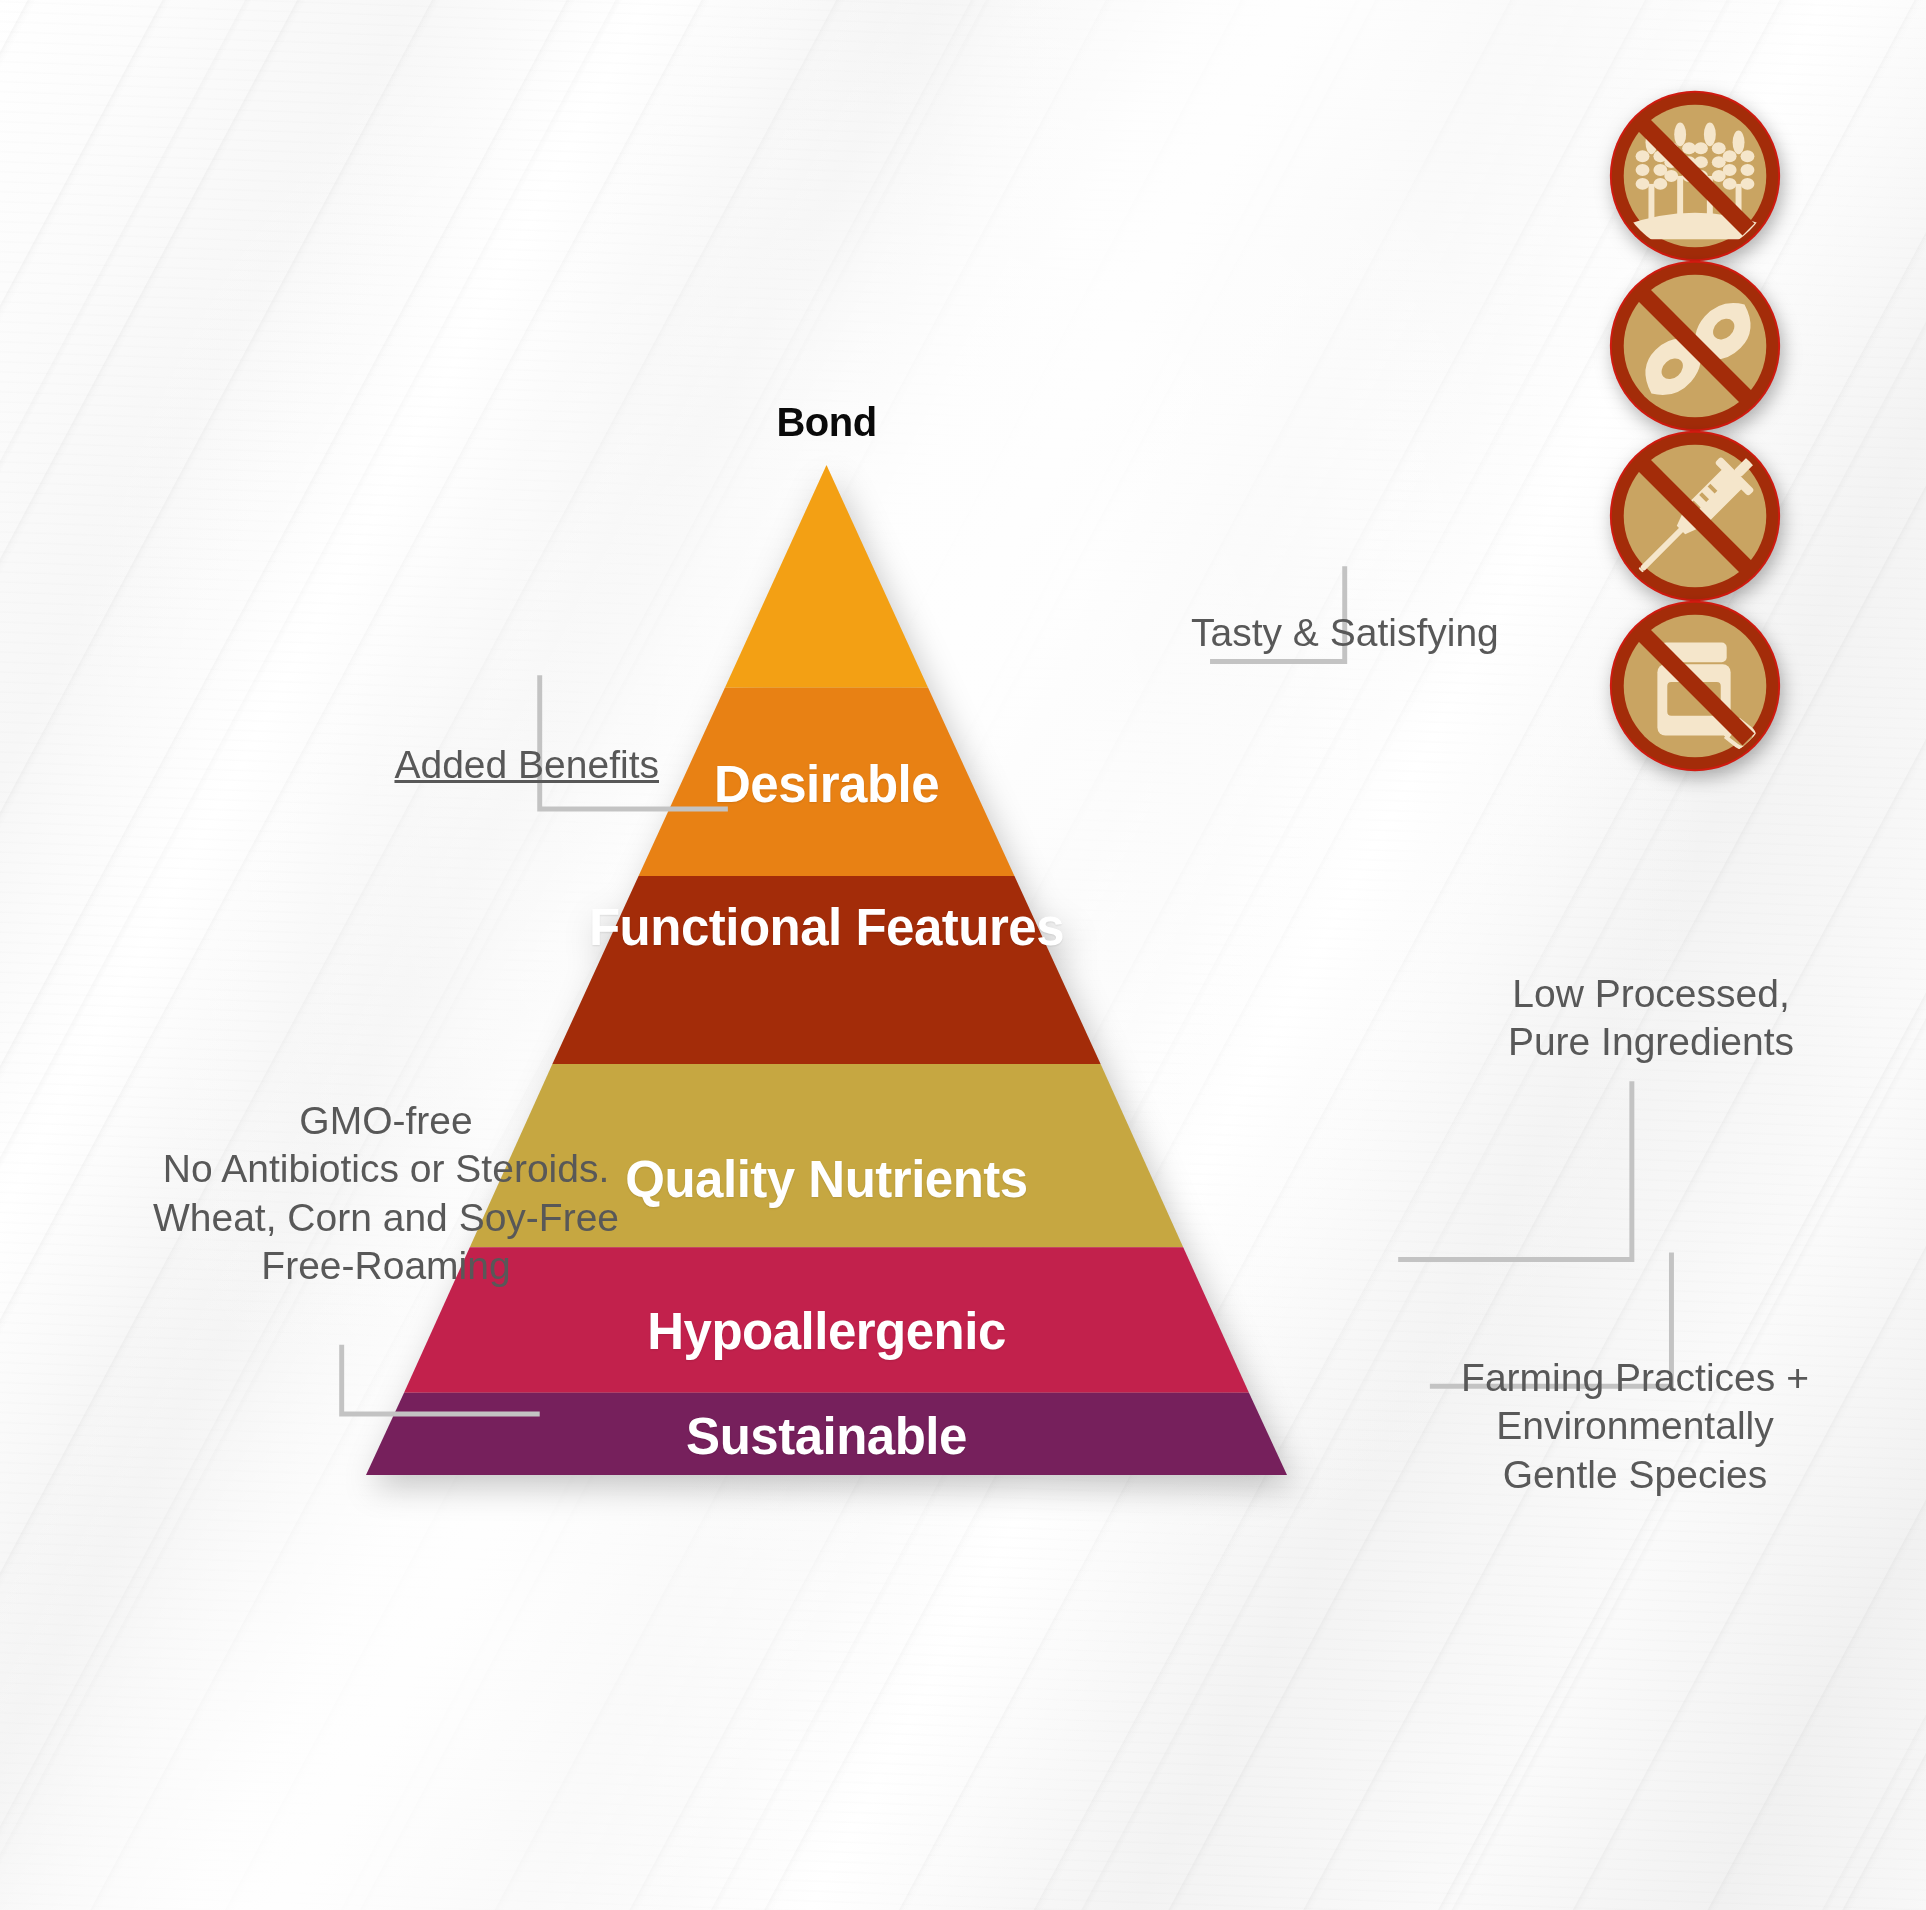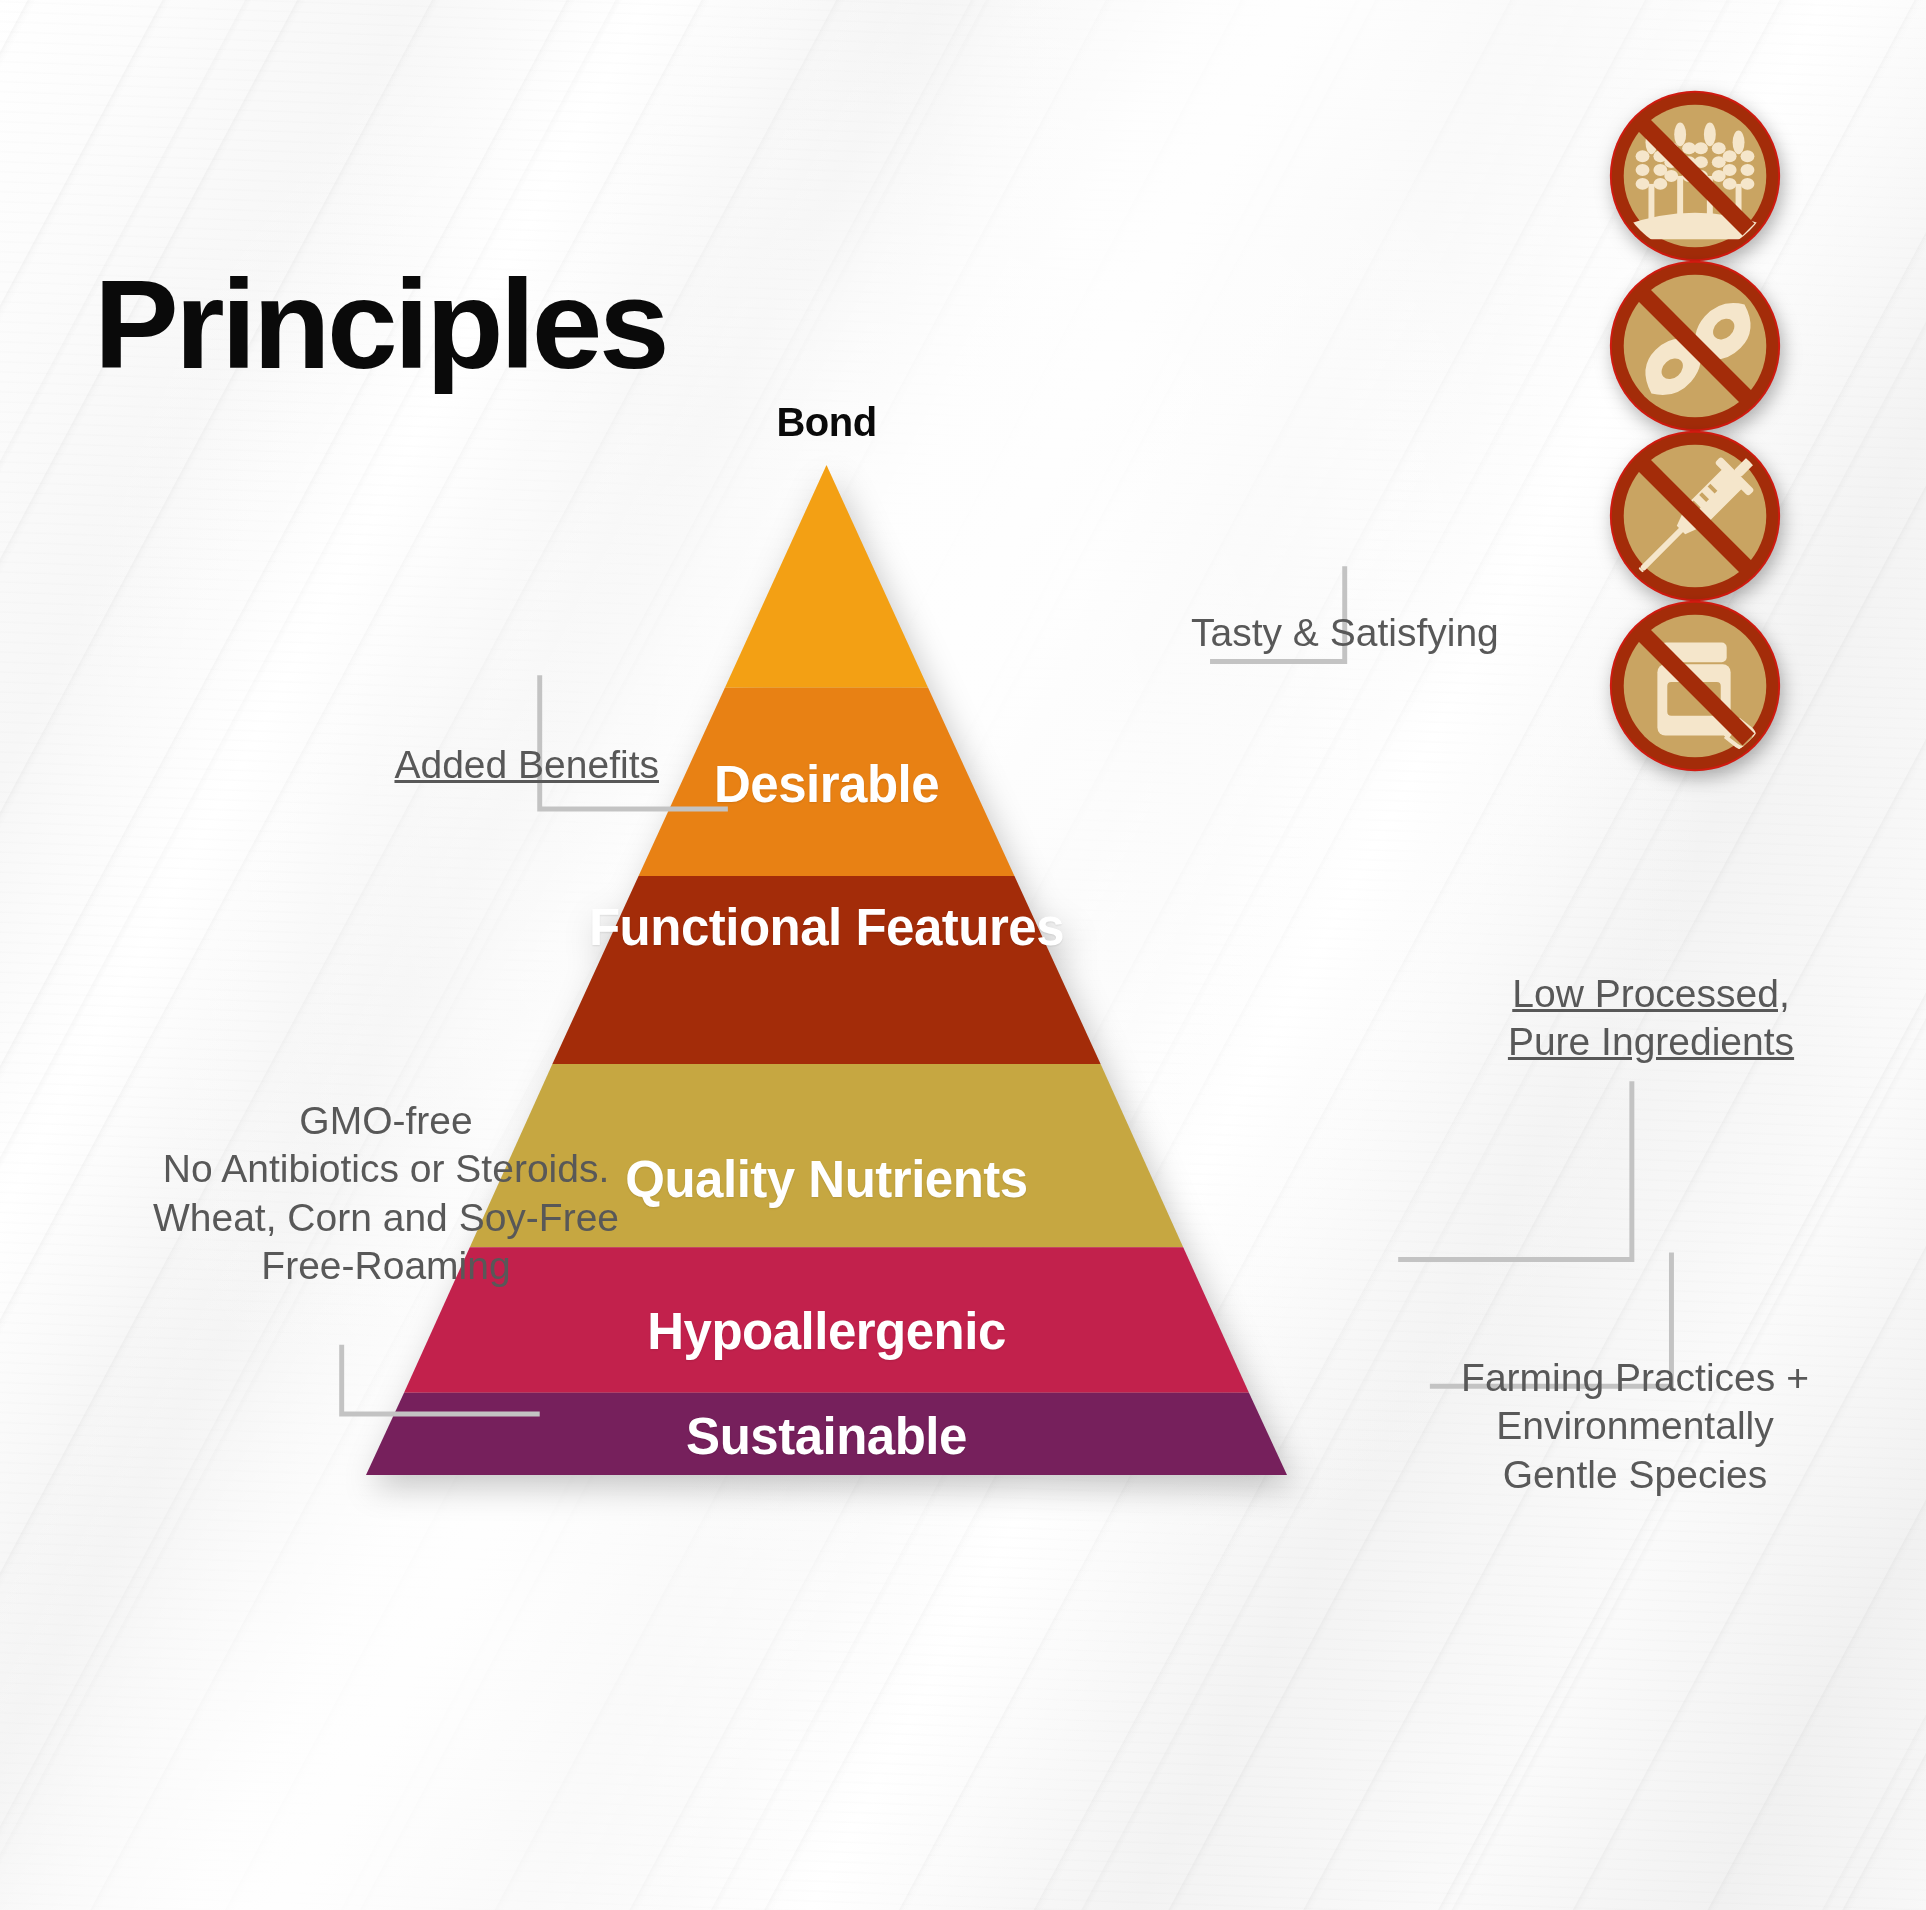--- a/index.html
+++ b/index.html
@@ -195,21 +195,20 @@
 <div id="canvas">
 
   <div class="bg-base"></div>
   <div class="bg-streaks"></div>
   <div class="bg-streaks2"></div>
   <div class="bg-grain"></div>
   <div class="bg-sheen"></div>
   <div class="bg-vig"></div>
 
   <div id="title-block">
-    <div id="page-title">Principles</div>
   </div>
 
   <svg id="leaders" width="1927" height="1911" viewBox="0 0 1946 1930">
 
     <path d="M1358 572 L1358 668 L1222 668" fill="none" stroke="#c3c3c3" stroke-width="5"></path>
 
     <path d="M545 682 L545 817 L735 817" fill="none" stroke="#c3c3c3" stroke-width="5"></path>
 
     <path d="M1648 1092 L1648 1272 L1412 1272" fill="none" stroke="#c3c3c3" stroke-width="5"></path>
 
@@ -247,21 +246,21 @@
 
     <div class="tier-label" style="top:840px; font-size:51px;">Hypoallergenic</div>
 
     <div class="tier-label" style="top:945px; font-size:51px;">Sustainable</div>
   </div>
 
   <div class="anno left" style="left:1191px; top:609px; width:356px;">Tasty &amp; Satisfying</div>
 
   <div class="anno right" style="left:243px; top:741px; width:416px;">Added Benefits</div>
 
-  <div class="anno center" style="left:1453px; top:970px; width:396px;text-decoration:underline;">Low Processed,
+  <div class="anno center" style="left:1453px; top:970px; width:396px;">Low Processed,
 Pure Ingredients</div>
 
   <div class="anno center" style="left:84px; top:1097px; width:604px;">GMO-free
 No Antibiotics or Steroids.
 Wheat, Corn and Soy-Free
 Free-Roaming</div>
 
   <div class="anno center" style="left:1432px; top:1354px; width:406px;">Farming Practices +
 Environmentally
 Gentle Species</div>

